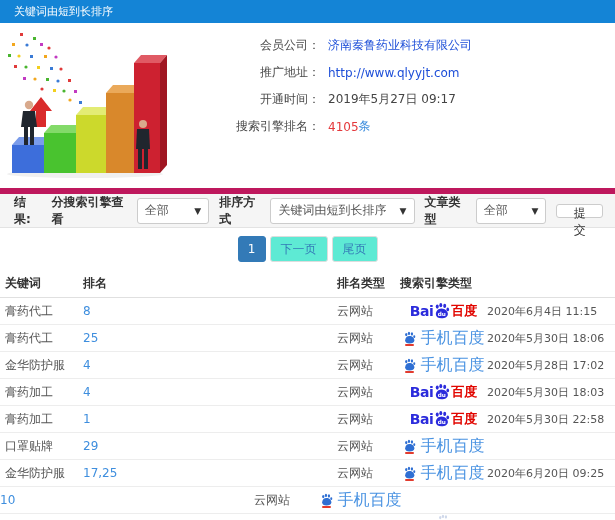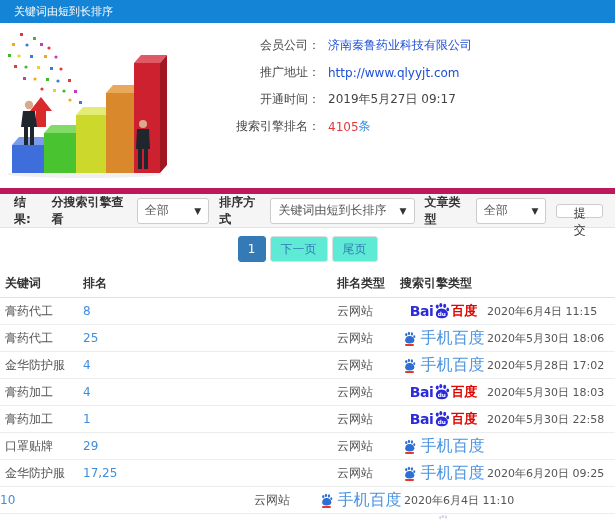--- a/index.html
+++ b/index.html
@@ -366,21 +366,20 @@
                 <ellipse cx="11" cy="4.5" rx="2.1" ry="3" fill="#2f6fd3"></ellipse>
                 <ellipse cx="16.5" cy="5.5" rx="2.1" ry="3" fill="#2f6fd3"></ellipse>
                 <ellipse cx="20.8" cy="10.5" rx="1.9" ry="2.6" fill="#2f6fd3"></ellipse>
                 <path d="M12 9 C7 9 4 13 4 17 C4 21 7 23 12 23 C17 23 21 21 21 17 C21 13 17 9 12 9 Z" fill="#2f6fd3"></path>
               </svg>
               <span class="paw-under"></span>
             </span>
           <span class="m-text">手机百度</span>
         </span>
       </div>
-      <div class="c-time">2020年6月4日 11:10</div>
     </div>
 
     <div class="trow partial">
       <div class="c-kw"></div>
         <div class="c-rank"></div>
         <div class="c-type"></div>
       <div class="c-eng">
         <svg viewBox="0 0 24 24" width="13" height="13">
             <ellipse cx="6" cy="6.5" rx="2.1" ry="3" fill="#cfd8ea"></ellipse>
             <ellipse cx="11" cy="4.5" rx="2.1" ry="3" fill="#cfd8ea"></ellipse>

